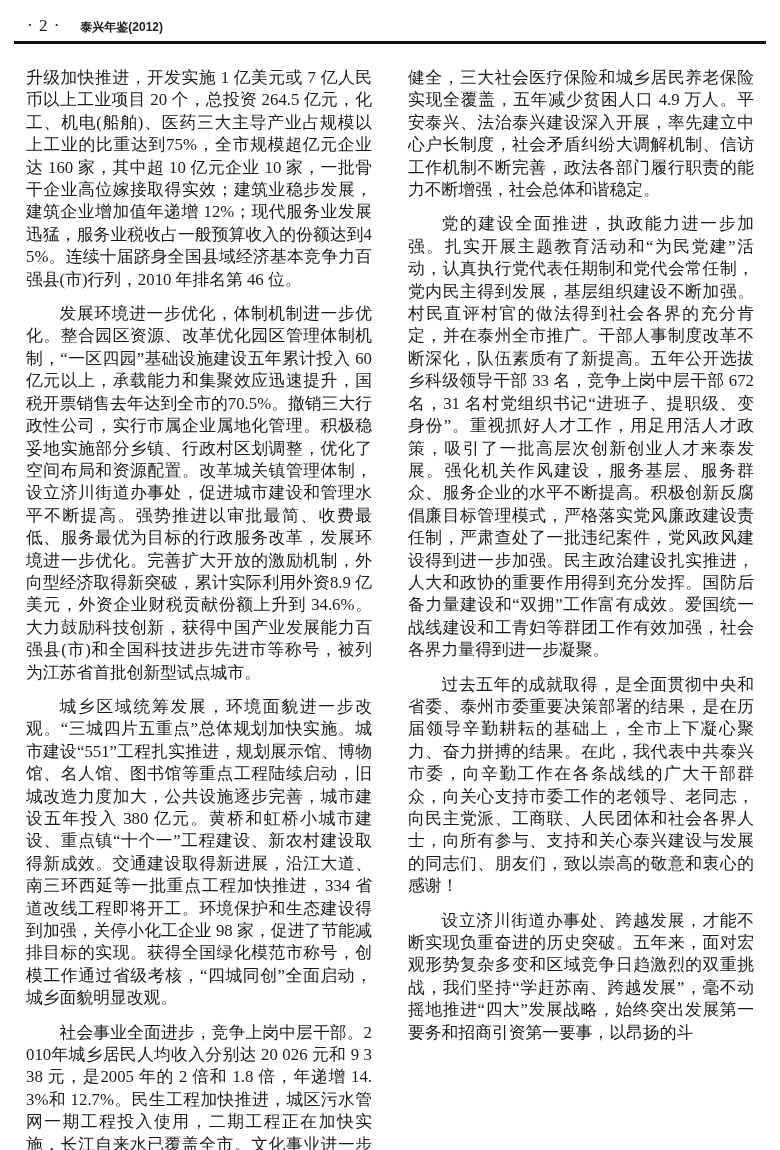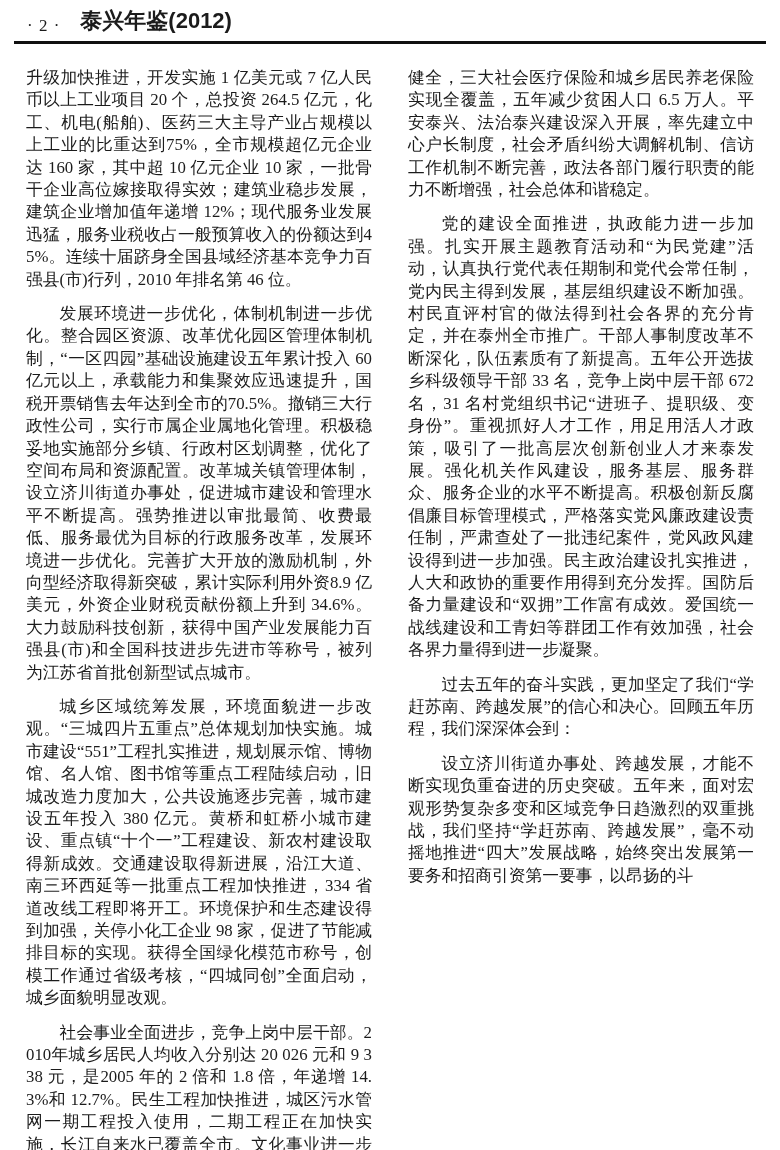--- a/index.html
+++ b/index.html
@@ -26,21 +26,21 @@
     padding: 0 0 5px 13px;
     border-bottom: 3px solid #101010;
     box-sizing: border-box;
   }
   .pagenum {
     font-size: 17px;
     letter-spacing: 1px;
     font-family: "Liberation Serif", serif;
   }
   .book-title {
-    font-size: 22px;
+    font-size: 12px;
     font-weight: bold;
     font-family: "Liberation Sans", sans-serif;
   }
   .content {
     margin: 11px 14px 0 14px;
     display: flex;
     gap: 12px;
   }
   .col {
     flex: 1;
@@ -75,21 +75,21 @@
   <main class="content">
 
     <section class="col">
       <p class="no-indent"><span>升级加快推进，开发实施 1 亿美元或 7 亿人民币以上工业项目 20 个，总投资 264.5 亿元，化工、机电(船舶)、医药三大主导产业占规模以上工业的比重达到75%，全市规模超亿元企业达 160 家，其中超 10 亿元企业 10 家，一批骨干企业高位嫁接取得实效；建筑业稳步发展，建筑企业增加值年递增 12%；现代服务业发展迅猛，服务业税收占一般预算收入的份额达到45%。连续十届跻身全国县域经济基本竞争力百强县(市)行列，2010 年排名第 46 位。</span></p>
       <p><span class="lead">发展环境进一步优化，体制机制进一步优化。</span><span>整合园区资源、改革优化园区管理体制机制，“一区四园”基础设施建设五年累计投入 60 亿元以上，承载能力和集聚效应迅速提升，国税开票销售去年达到全市的70.5%。撤销三大行政性公司，实行市属企业属地化管理。积极稳妥地实施部分乡镇、行政村区划调整，优化了空间布局和资源配置。改革城关镇管理体制，设立济川街道办事处，促进城市建设和管理水平不断提高。强势推进以审批最简、收费最低、服务最优为目标的行政服务改革，发展环境进一步优化。完善扩大开放的激励机制，外向型经济取得新突破，累计实际利用外资8.9 亿美元，外资企业财税贡献份额上升到 34.6%。大力鼓励科技创新，获得中国产业发展能力百强县(市)和全国科技进步先进市等称号，被列为江苏省首批创新型试点城市。</span></p>
       <p><span class="lead">城乡区域统筹发展，环境面貌进一步改观。</span><span>“三城四片五重点”总体规划加快实施。城市建设“551”工程扎实推进，规划展示馆、博物馆、名人馆、图书馆等重点工程陆续启动，旧城改造力度加大，公共设施逐步完善，城市建设五年投入 380 亿元。黄桥和虹桥小城市建设、重点镇“十个一”工程建设、新农村建设取得新成效。交通建设取得新进展，沿江大道、南三环西延等一批重点工程加快推进，334 省道改线工程即将开工。环境保护和生态建设得到加强，关停小化工企业 98 家，促进了节能减排目标的实现。获得全国绿化模范市称号，创模工作通过省级考核，“四城同创”全面启动，城乡面貌明显改观。</span></p>
       <p><span class="lead">社会事业全面进步，竞争上岗中层干部。</span><span>2010年城乡居民人均收入分别达 20 026 元和 9 338 元，是2005 年的 2 倍和 1.8 倍，年递增 14.3%和 12.7%。民生工程加快推进，城区污水管网一期工程投入使用，二期工程正在加快实施，长江自来水已覆盖全市。文化事业进一步繁荣，“868”计划有序实施。教育质量位居全省前列，建成省教育现代化县(市)。医疗卫生事业加快发展，服务体系不断完善，基层医疗机构基本药物制度全面实施。体育中心即将竣工，全民健身运动广泛开展。人口计生、广播电视、统计调查、史志档案等各项社会事业健康发展。社会保障体系、救助体系进一步</span></p>
     </section>
 
     <section class="col">
-      <p class="no-indent"><span>健全，三大社会医疗保险和城乡居民养老保险实现全覆盖，五年减少贫困人口 6.5 万人。平安泰兴、法治泰兴建设深入开展，率先建立中心户长制度，社会矛盾纠纷大调解机制、信访工作机制不断完善，政法各部门履行职责的能力不断增强，社会总体和谐稳定。</span></p>
+      <p class="no-indent"><span>健全，三大社会医疗保险和城乡居民养老保险实现全覆盖，五年减少贫困人口 4.9 万人。平安泰兴、法治泰兴建设深入开展，率先建立中心户长制度，社会矛盾纠纷大调解机制、信访工作机制不断完善，政法各部门履行职责的能力不断增强，社会总体和谐稳定。</span></p>
       <p><span class="lead">党的建设全面推进，执政能力进一步加强。</span><span>扎实开展主题教育活动和“为民党建”活动，认真执行党代表任期制和党代会常任制，党内民主得到发展，基层组织建设不断加强。村民直评村官的做法得到社会各界的充分肯定，并在泰州全市推广。干部人事制度改革不断深化，队伍素质有了新提高。五年公开选拔乡科级领导干部 33 名，竞争上岗中层干部 672 名，31 名村党组织书记“进班子、提职级、变身份”。重视抓好人才工作，用足用活人才政策，吸引了一批高层次创新创业人才来泰发展。强化机关作风建设，服务基层、服务群众、服务企业的水平不断提高。积极创新反腐倡廉目标管理模式，严格落实党风廉政建设责任制，严肃查处了一批违纪案件，党风政风建设得到进一步加强。民主政治建设扎实推进，人大和政协的重要作用得到充分发挥。国防后备力量建设和“双拥”工作富有成效。爱国统一战线建设和工青妇等群团工作有效加强，社会各界力量得到进一步凝聚。</span></p>
-      <p><span>过去五年的奋斗实践，更加坚定了我们“学赶苏南、跨越发展”的信心和决心。回顾五年历程，我们深深体会到：</span></p>
+      <p><span>过去五年的成就取得，是全面贯彻中央和省委、泰州市委重要决策部署的结果，是在历届领导辛勤耕耘的基础上，全市上下凝心聚力、奋力拼搏的结果。在此，我代表中共泰兴市委，向辛勤工作在各条战线的广大干部群众，向关心支持市委工作的老领导、老同志，向民主党派、工商联、人民团体和社会各界人士，向所有参与、支持和关心泰兴建设与发展的同志们、朋友们，致以崇高的敬意和衷心的感谢！</span></p>
       <p><span class="lead">设立济川街道办事处、跨越发展，才能不断实现负重奋进的历史突破。</span><span>五年来，面对宏观形势复杂多变和区域竞争日趋激烈的双重挑战，我们坚持“学赶苏南、跨越发展”，毫不动摇地推进“四大”发展战略，始终突出发展第一要务和招商引资第一要事，以昂扬的斗</span></p>
     </section>
 
   </main>
 
 </div>
 
 </body></html>

